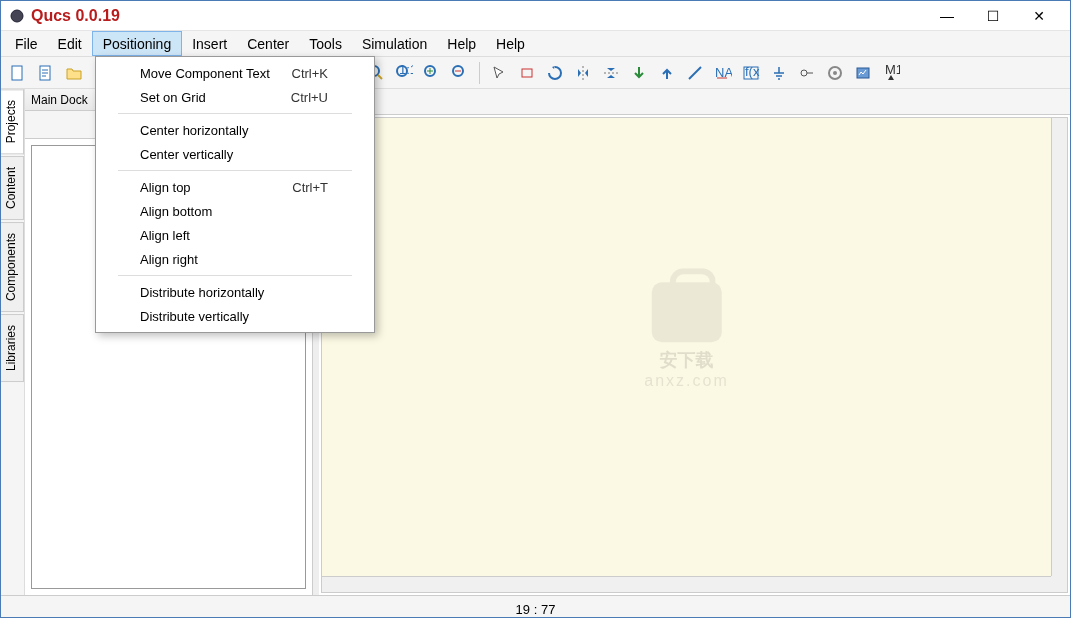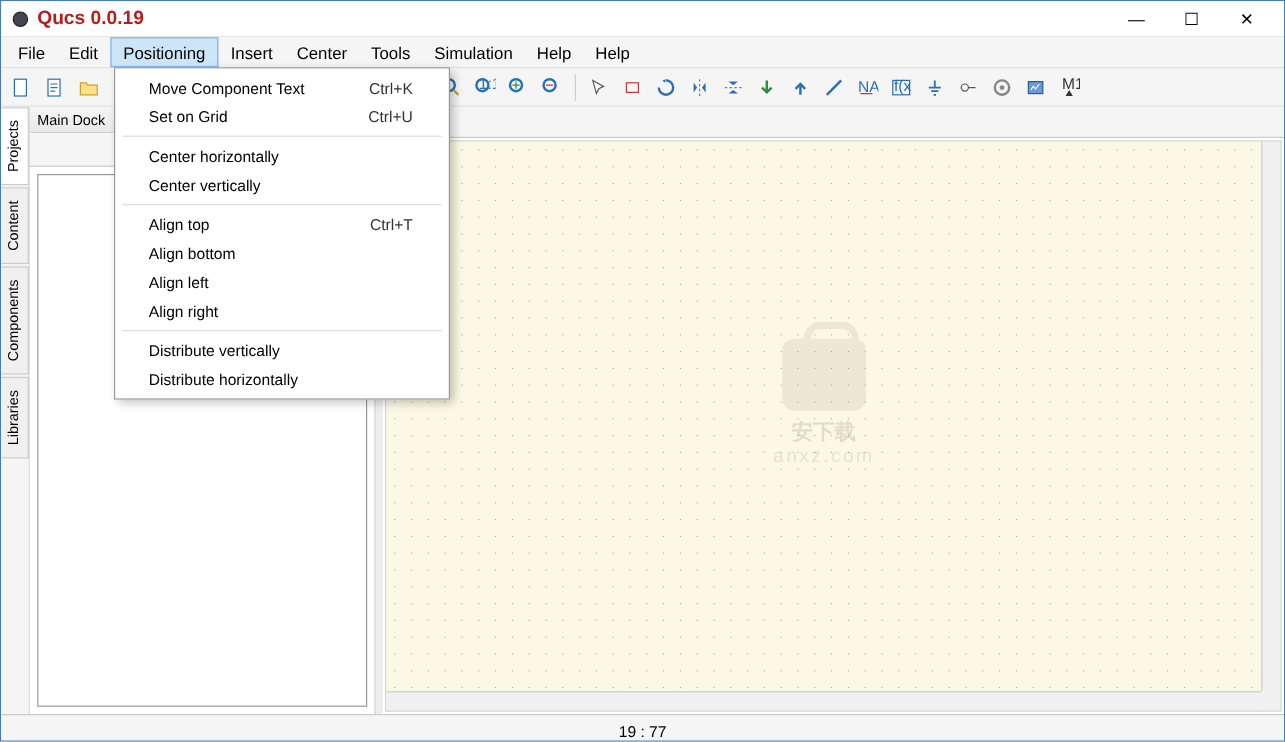--- a/index.html
+++ b/index.html
@@ -51,21 +51,21 @@
 .scroll-corner { position: absolute; right: 0; bottom: 0; width: 16px; height: 16px; background: #f0f0f0; }
 
 
 .watermark { position: absolute; left: 50%; top: 50%; transform: translate(-50%,-60%); opacity: 0.13; text-align: center; pointer-events: none; }
 .watermark .bag { width: 70px; height: 60px; border-radius: 10px; background: #888; margin: 0 auto 6px; position: relative; }
 .watermark .bag::before { content: ""; position: absolute; top: -14px; left: 18px; width: 34px; height: 20px; border: 6px solid #888; border-bottom: none; border-radius: 14px 14px 0 0; }
 .watermark .t1 { font-size: 18px; font-weight: bold; color: #333; }
 .watermark .t2 { font-size: 16px; color: #555; letter-spacing: 2px; }
 
 
-.dropdown { position: absolute; left: 95px; top: 56px; width: 280px; background: #fff; border: 1px solid #999; box-shadow: 3px 3px 8px rgba(0,0,0,0.25); z-index: 1000; padding: 4px 0; }
+.dropdown { position: absolute; left: 95px; top: 56px; width: 280px; background: #fff; border: 1px solid #999; box-shadow: 3px 3px 8px rgba(0,0,0,0.25); z-index: 1000; padding: 4px 16px; }
 .dropdown .dmi { display: flex; align-items: center; height: 24px; padding: 0 30px 0 28px; cursor: pointer; font-size: 14px; }
 .dropdown .dmi .shortcut { margin-left: auto; color: #333; }
 .dropdown .dsep { height: 1px; background: #ddd; margin: 4px 6px; }
 
 
 .statusbar { height: 22px; border-top: 1px solid #ccc; background: #f5f5f5; display: flex; align-items: center; justify-content: flex-end; padding: 0 10px; gap: 20px; font-size: 13px; flex-direction: column; }
 </style>
 </head>
 <body>
 
@@ -344,18 +344,18 @@
       <span>Align bottom</span>
     </div>
     <div class="dmi">
       <span>Align left</span>
     </div>
     <div class="dmi">
       <span>Align right</span>
     </div>
     <div class="dsep"></div>
     <div class="dmi">
+      <span>Distribute horizontally</span>
+    </div>
+    <div class="dmi">
       <span>Distribute vertically</span>
     </div>
-    <div class="dmi">
-      <span>Distribute horizontally</span>
-    </div>
   </div>
 
 </body></html>

